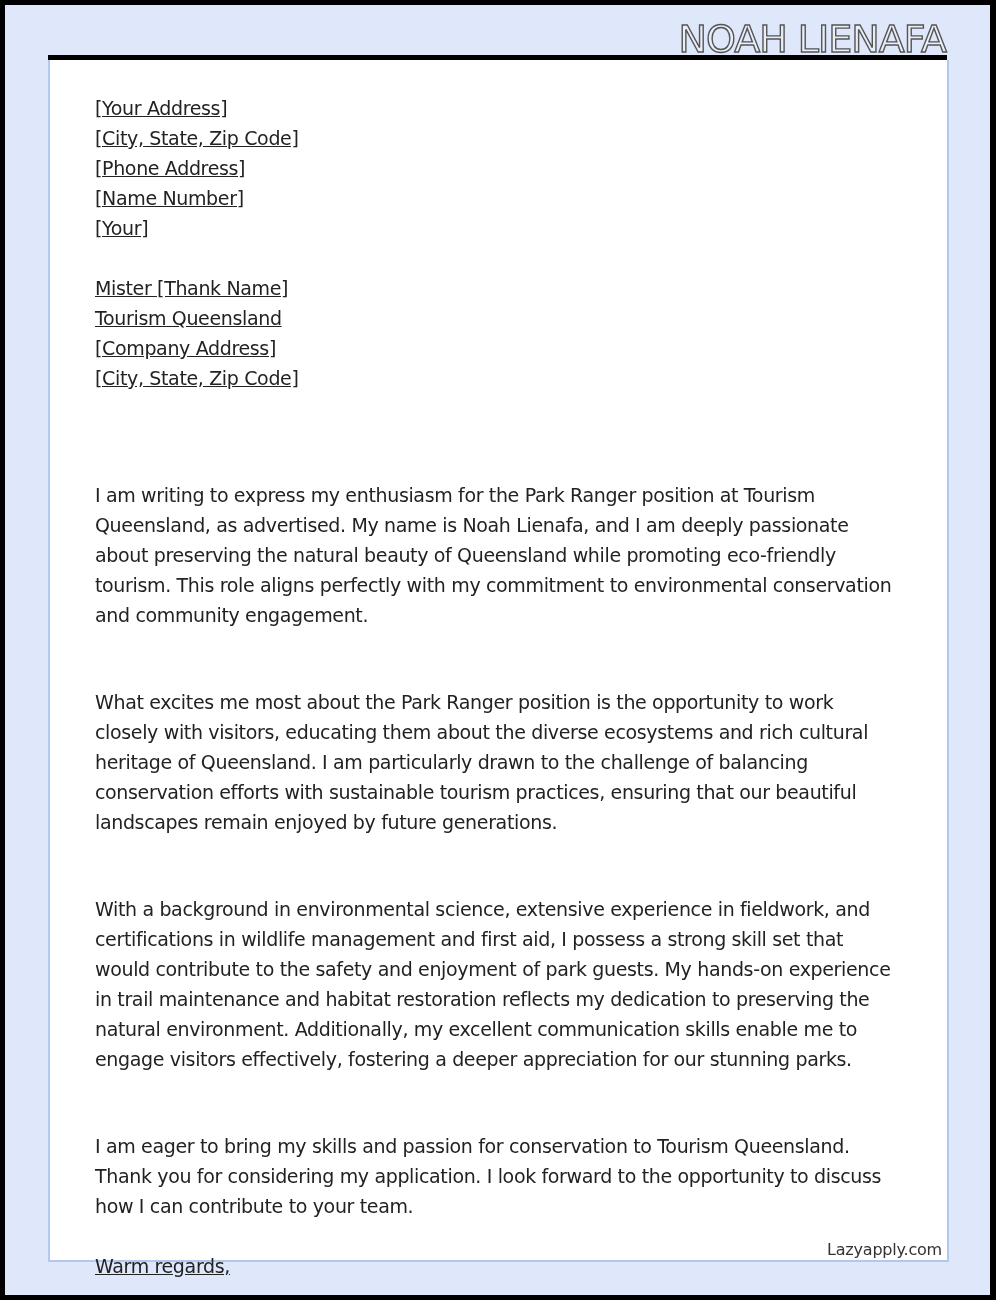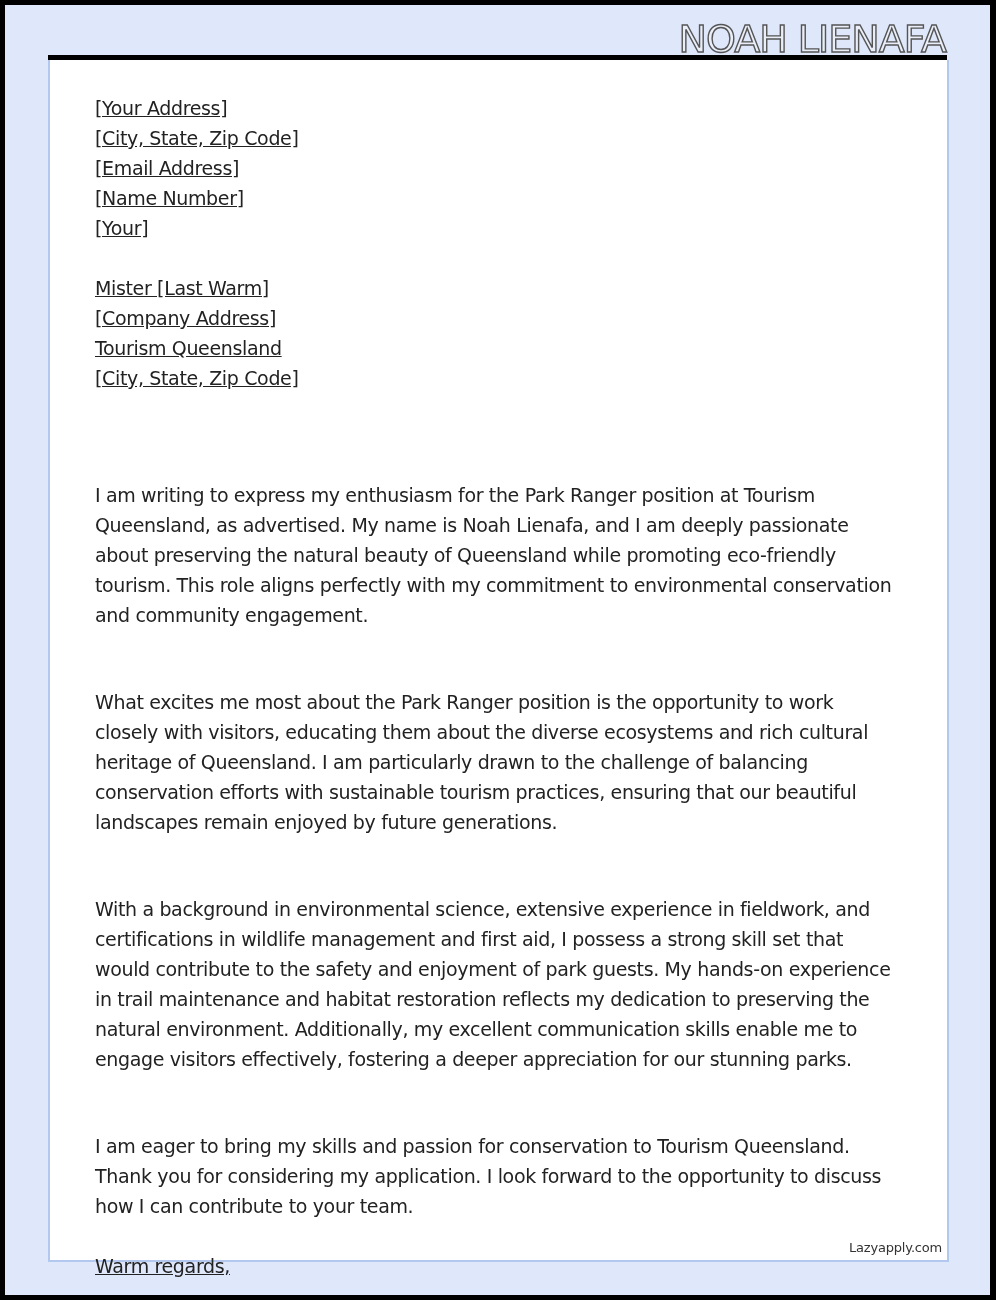--- a/index.html
+++ b/index.html
@@ -35,42 +35,42 @@
     letter-spacing:-0.35px;
   }
   .line { white-space:nowrap; height:30px;text-decoration:underline; }
   .gap { height:30px; }
   .para { white-space:normal;margin-top:27px; }
   .date-link {
     color:#3b82f6; text-decoration:underline; white-space:nowrap;
   }
   .footer-brand {
     position:absolute; right:54px; top:1240px;
-    font-size:13px; color:#333; letter-spacing:-0.2px;
+    font-size:16px; color:#333; letter-spacing:-0.2px;
   }
 </style>
 </head>
 <body>
 
 <div class="frame">
   <div class="name-title">NOAH LIENAFA</div>
   <div class="top-bar"></div>
   <div class="page"></div>
 </div>
 
 <div class="content">
   <div class="line">[Your Address]</div>
   <div class="line">[City, State, Zip Code]</div>
-  <div class="line">[Email Address]</div>
+  <div class="line">[Phone Address]</div>
   <div class="line">[Name Number]</div>
   <div class="line">[Your]</div>
   <div class="gap"></div>
-  <div class="line">Mister [Last Warm]</div>
+  <div class="line">Mister [Thank Name]</div>
+  <div class="line">Tourism Queensland</div>
   <div class="line">[Company Address]</div>
-  <div class="line">Tourism Queensland</div>
   <div class="line">[City, State, Zip Code]</div>
   <div class="gap"></div>
   <div class="gap"></div>
   <div class="para">I am writing to express my enthusiasm for the Park Ranger position at Tourism Queensland, as advertised. My name is Noah Lienafa, and I am deeply passionate about preserving the natural beauty of Queensland while promoting eco-friendly tourism. This role aligns perfectly with my commitment to environmental conservation and community engagement.</div>
   <div class="gap"></div>
   <div class="para">What excites me most about the Park Ranger position is the opportunity to work closely with visitors, educating them about the diverse ecosystems and rich cultural heritage of Queensland. I am particularly drawn to the challenge of balancing conservation efforts with sustainable tourism practices, ensuring that our beautiful landscapes remain enjoyed by future generations.</div>
   <div class="gap"></div>
   <div class="para">With a background in environmental science, extensive experience in fieldwork, and certifications in wildlife management and first aid, I possess a strong skill set that would contribute to the safety and enjoyment of park guests. My hands-on experience in trail maintenance and habitat restoration reflects my dedication to preserving the natural environment. Additionally, my excellent communication skills enable me to engage visitors effectively, fostering a deeper appreciation for our stunning parks.</div>
   <div class="gap"></div>
   <div class="para">I am eager to bring my skills and passion for conservation to Tourism Queensland. Thank you for considering my application. I look forward to the opportunity to discuss how I can contribute to your team.</div>

